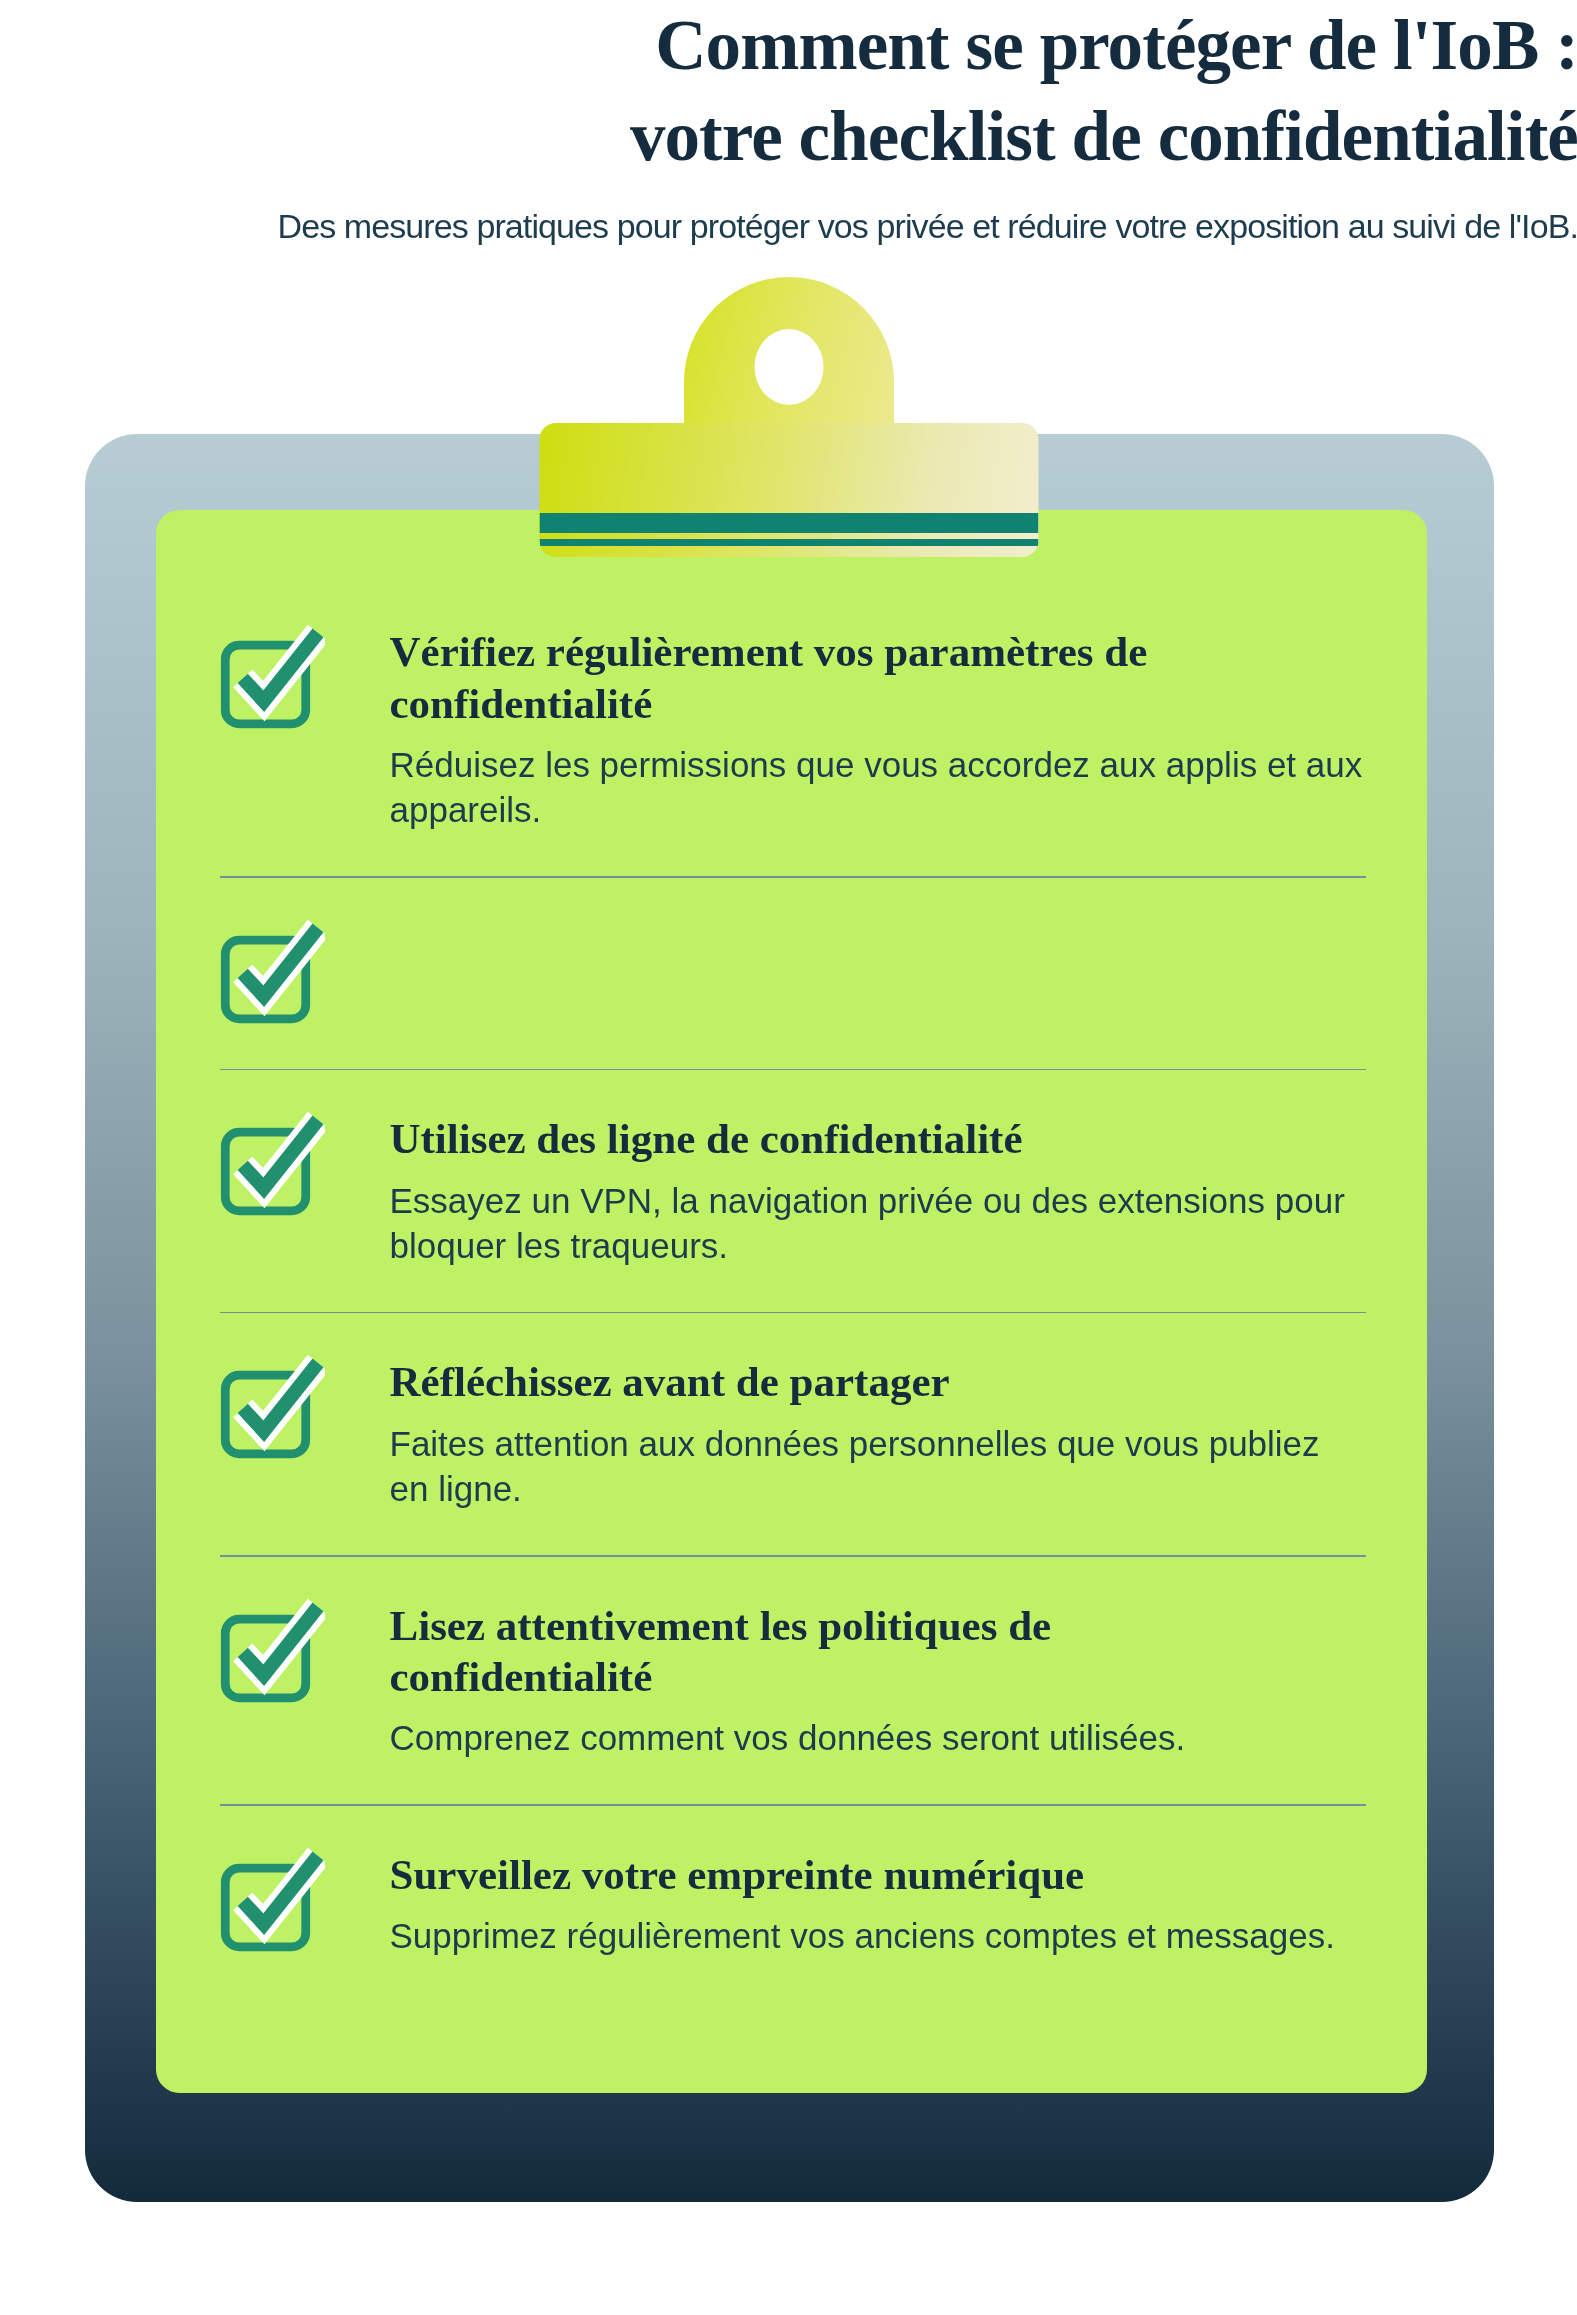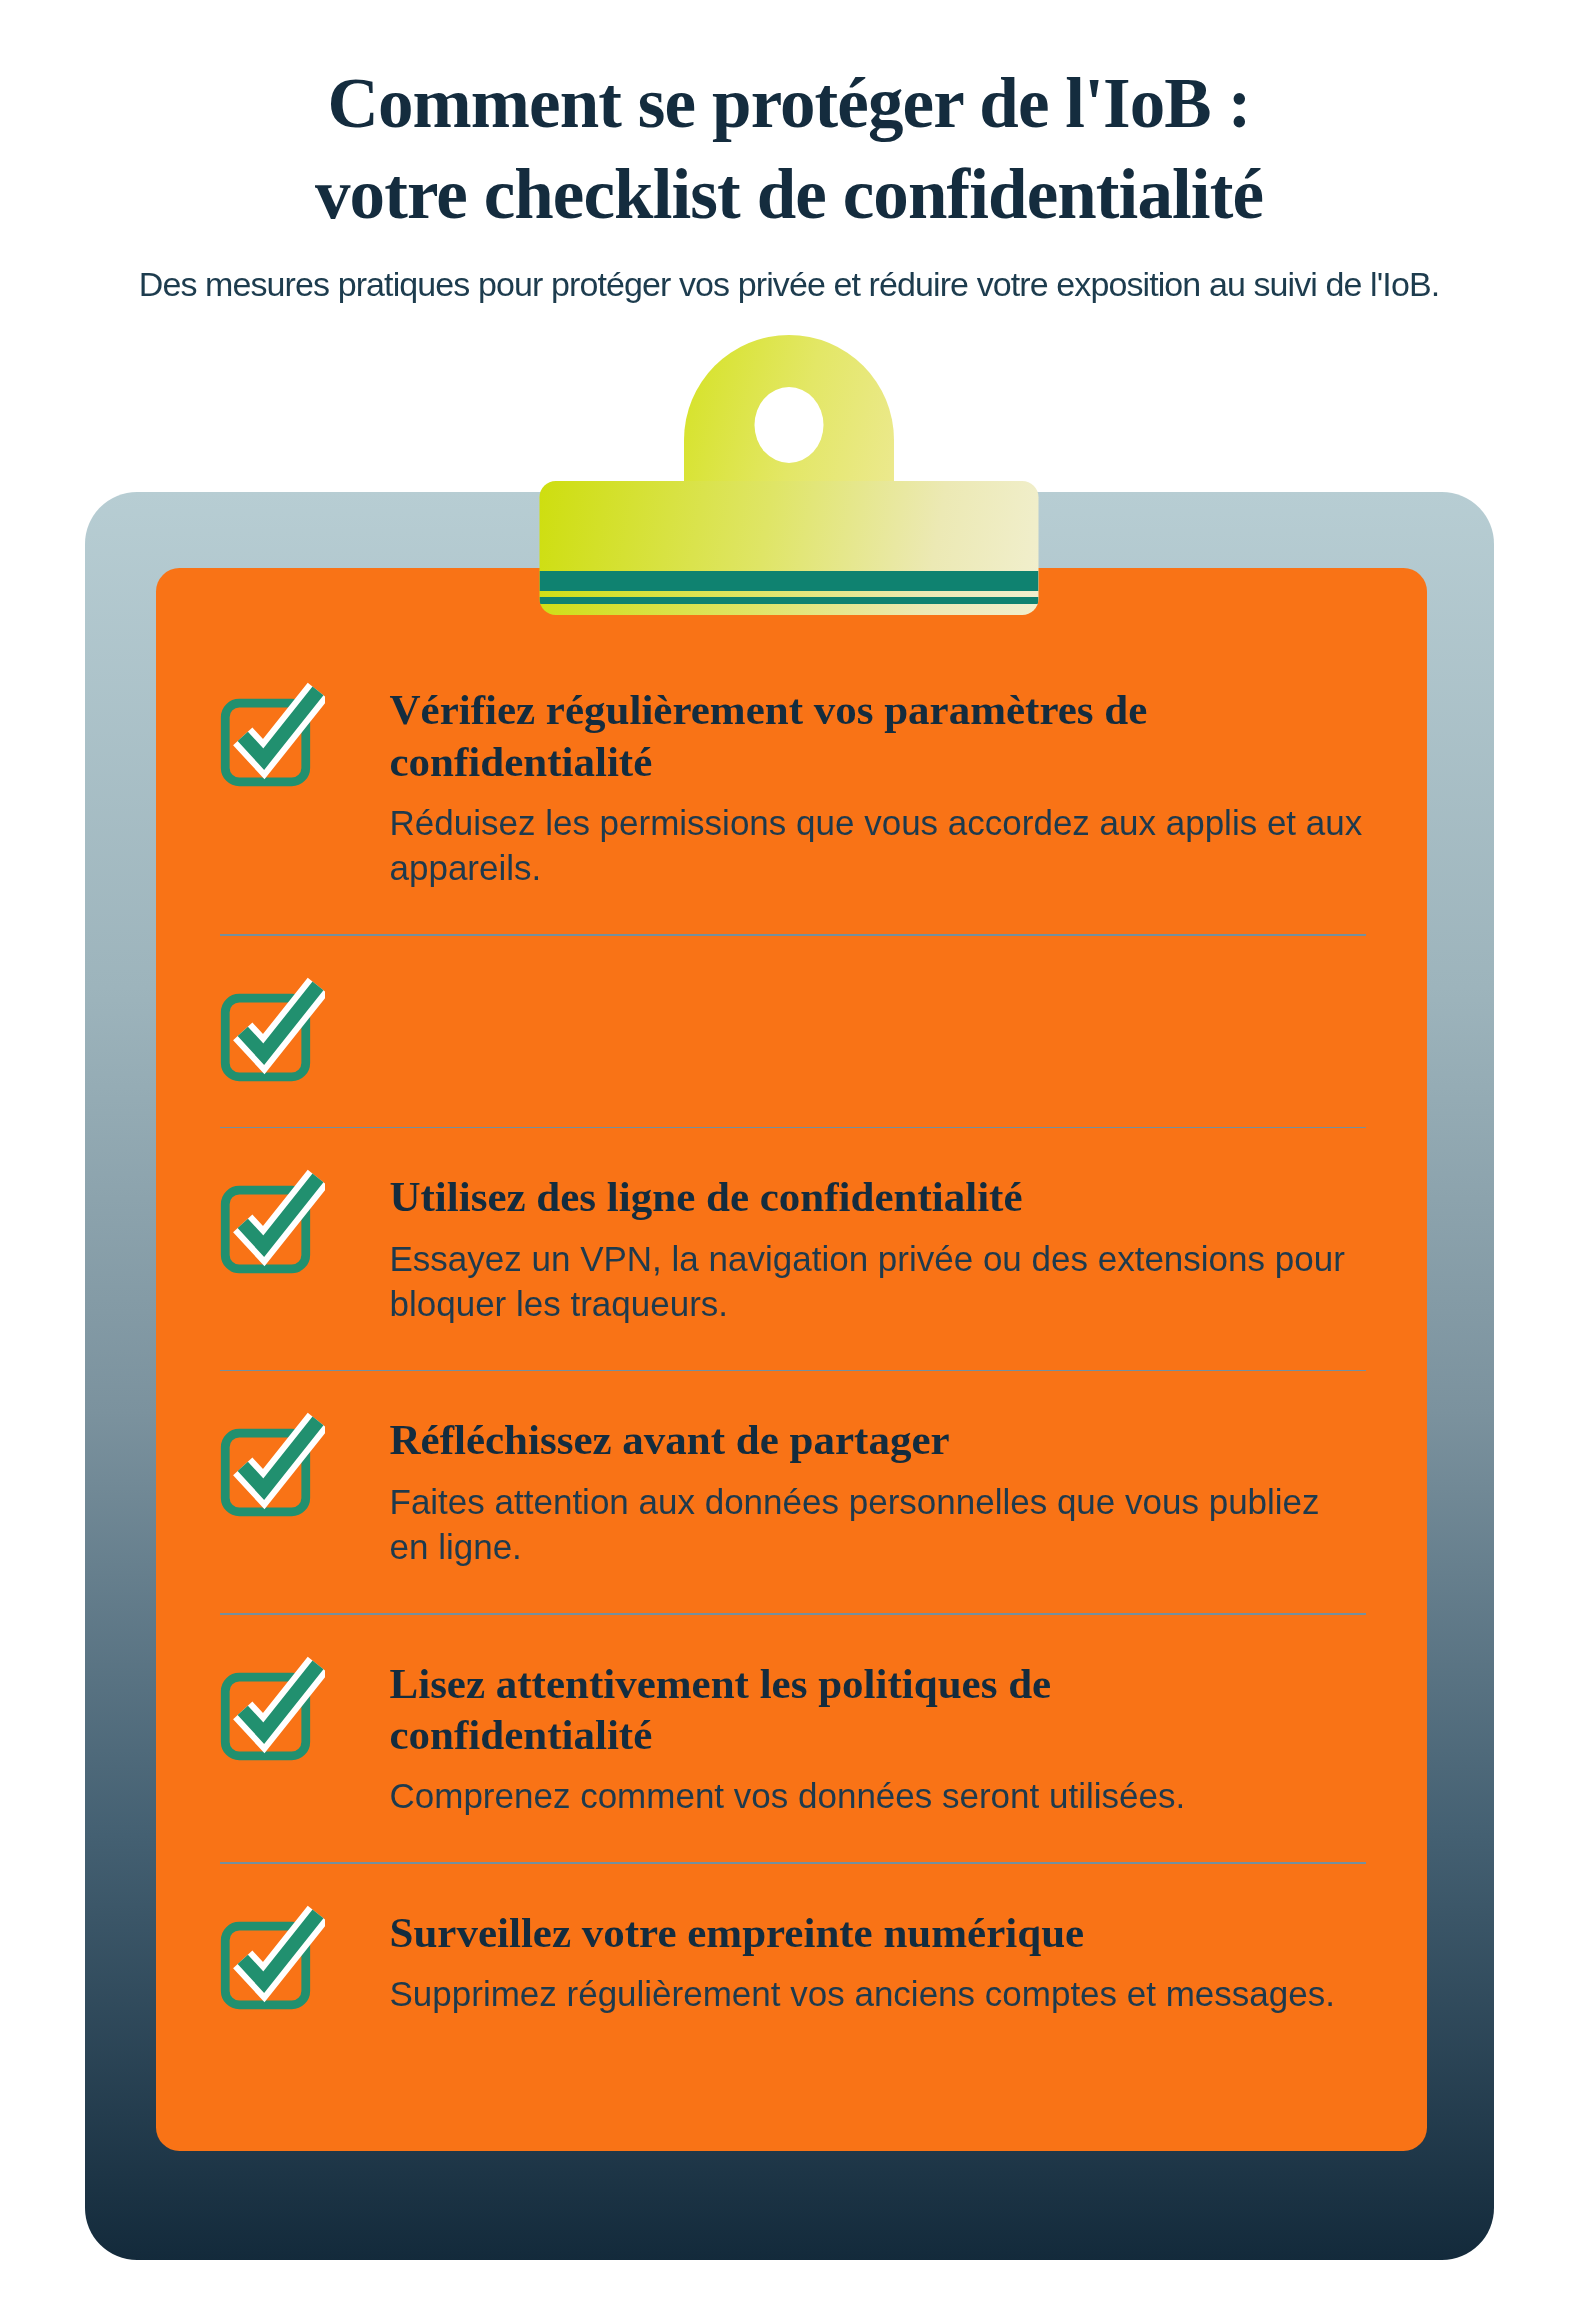--- a/index.html
+++ b/index.html
@@ -11,22 +11,21 @@
     overflow: hidden;
     font-family: "Liberation Sans", sans-serif;
   }
   .page {
     width: 1578px;
     height: 2316px;
     position: relative;
   }
   
   .header {
-    padding-top: 58px;
-    text-align: center;
+    text-align: right;
   }
   .title {
     font-family: "Liberation Serif", serif;
     font-weight: 700;
     font-size: 71px;
     line-height: 1.28;
     color: #142c3e;
     letter-spacing: -0.9px;
   }
   .subtitle {
@@ -45,21 +44,21 @@
   }
   .board {
     position: absolute;
     inset: 0;
     border-radius: 52px;
     background: linear-gradient(180deg, #b7cdd3 0%, #9db4bc 28%, #7b929e 52%, #446072 76%, #132a3b 100%);
   }
   .card {
     position: absolute;
     top: 76px; left: 71px; right: 67px; bottom: 109px;
-    background: #f97316;
+    background: #bef264;
     border-radius: 23.5px;
     z-index: 1;
     padding: 116px 61px 0 64px;
     box-sizing: border-box;
   }
   
   .clip-arch {
     position: absolute;
     top: -157px;
     left: 50%;

